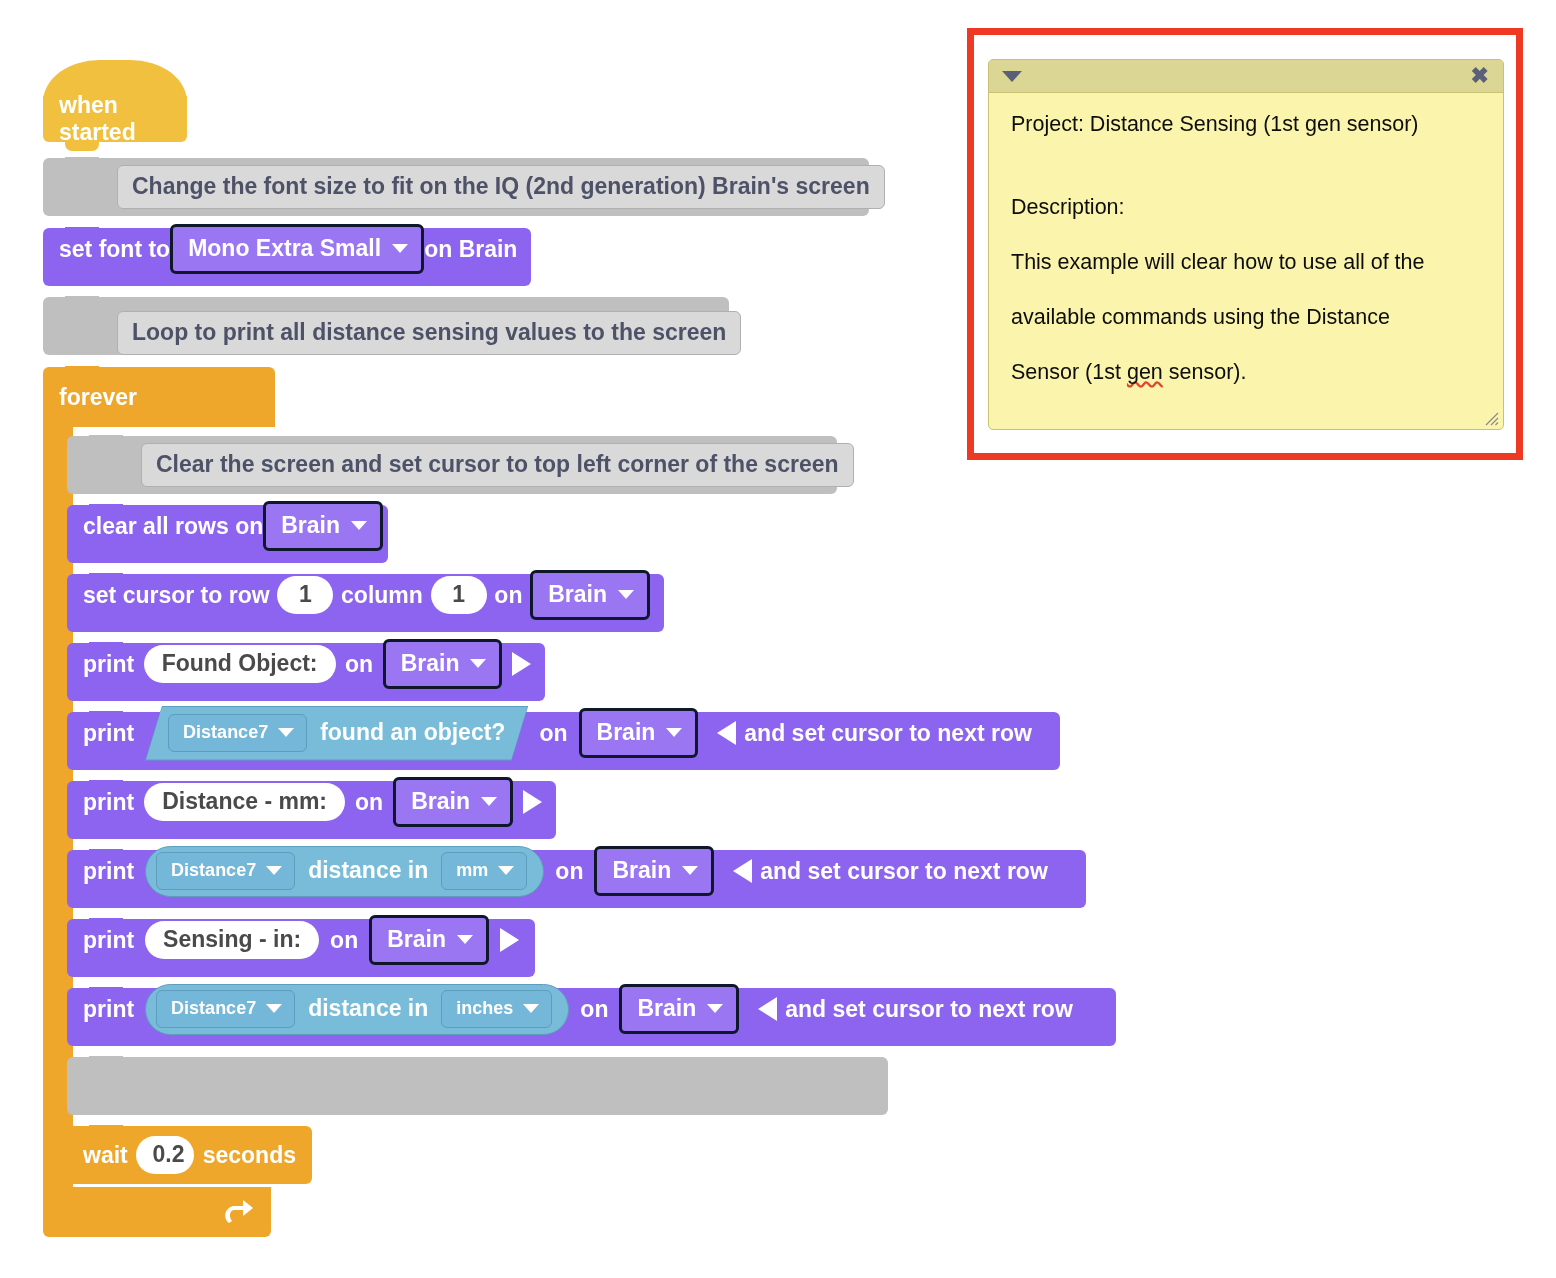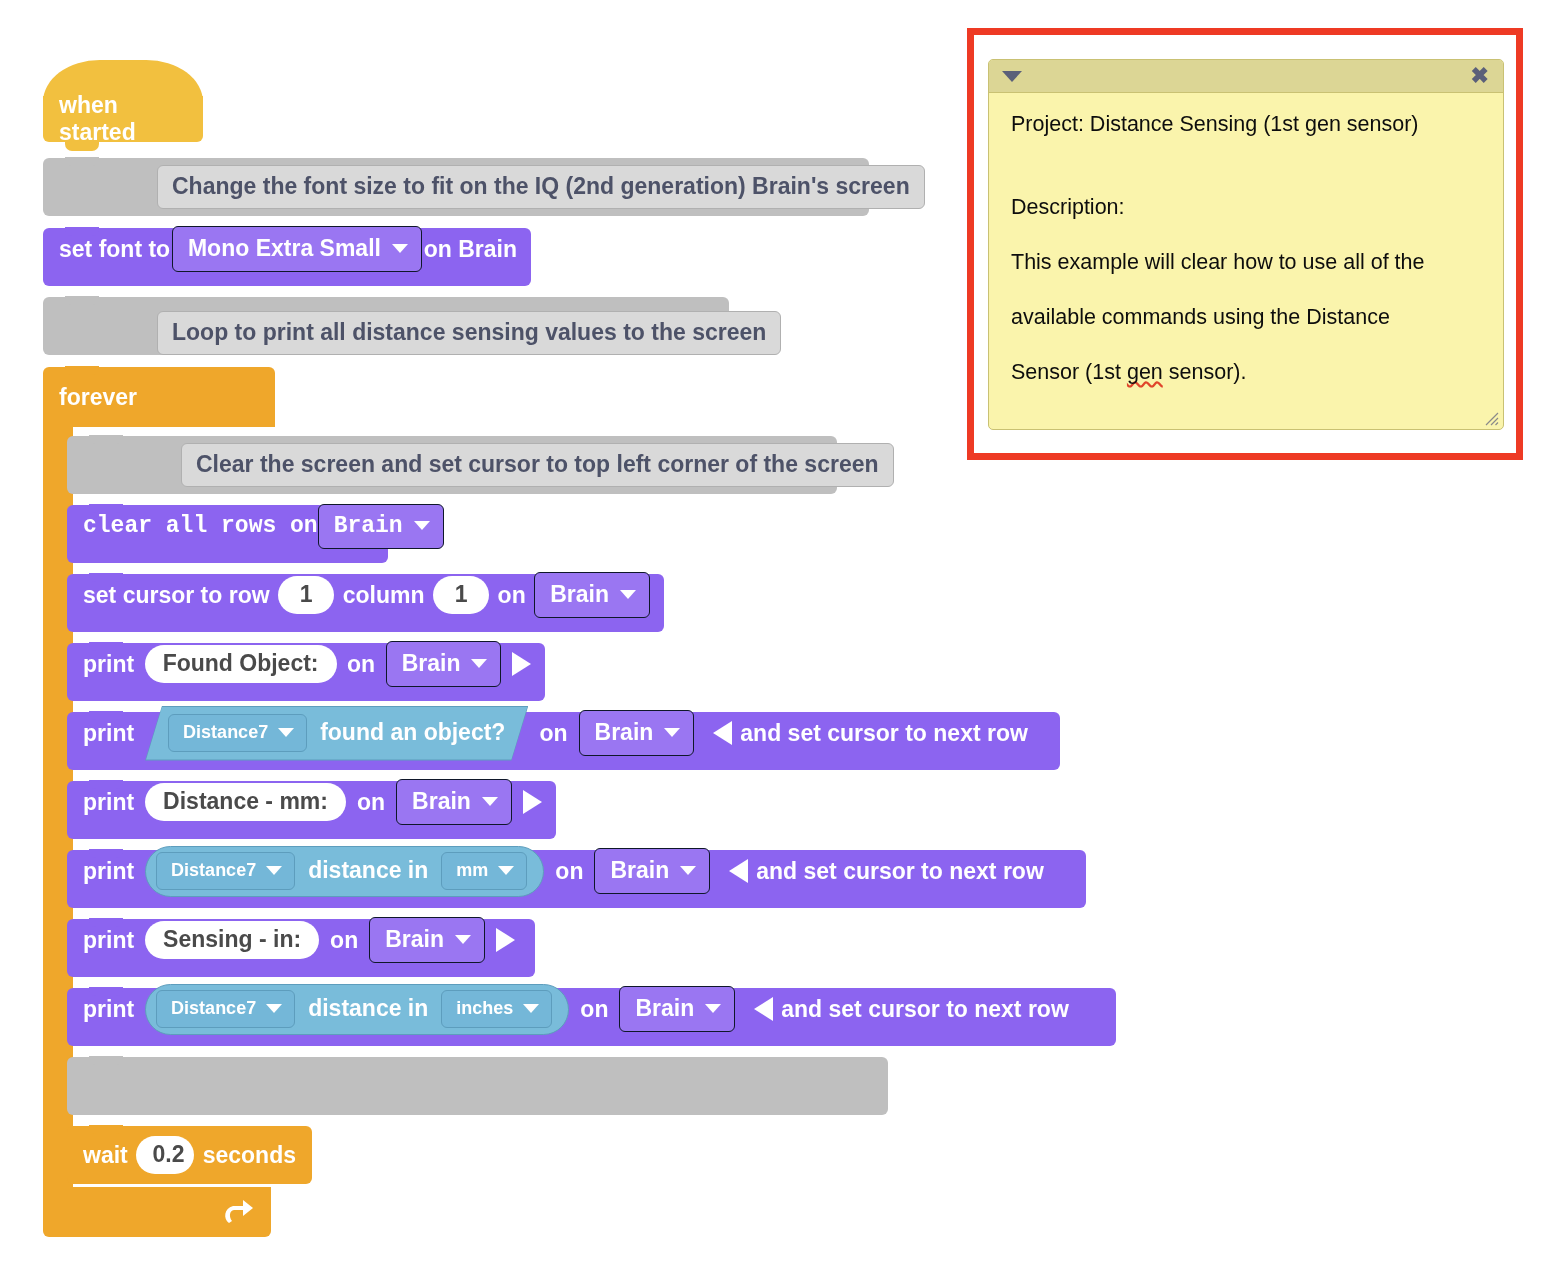--- a/index.html
+++ b/index.html
@@ -51,21 +51,21 @@
   }
   .greyblk .notch{background:#BFBFBF;}
   .grey-field{
     background:#D9D9D9;
     border:1px solid #B0B0B0;
     border-radius:6px;
     color:#4D5268;
     font-size:23px;
     font-weight:bold;
     padding:7px 14px 8px 14px;
-    margin-left:100px;
+    margin-left:60px;
   }
 
   
   .hat{
     position:absolute;
     background:#F2C03F;
     border-radius:0 0 6px 6px;
     height:46px;
     display:flex;align-items:center;
     padding:0 16px;
@@ -122,21 +122,21 @@
     font-size:23px;font-weight:bold;
     padding:6px 16px 7px 16px;
     min-width:24px;text-align:center;
     line-height:1.1;
   }
 
   
   .dd{
     display:inline-flex;align-items:center;gap:11px;
     background:#9A76F2;
-    border:1px solid #0f172a;
+    border:3px solid #0f172a;
     border-radius:6px;
     color:#fff;font-size:23px;font-weight:bold;
     padding:8px 13px 9px 15px;
   }
   
   .dd-teal{
     display:inline-flex;align-items:center;gap:10px;
     background:#74B7D8;
     border:1px solid #5D9DBD;
     border-radius:6px;
@@ -243,21 +243,21 @@
   .resize-grip{
     position:absolute;right:4px;bottom:3px;
     width:15px;height:15px;
   }
 </style>
 </head>
 <body>
 
 <div class="canvas">
 
-  <div class="hat" style="left:43px; top:96px; width:160px;">
+  <div class="hat" style="left:43px; top:96px; width:144px;">
     <div class="hat-cap"></div>
     <span style="position:relative;z-index:2;">when started</span>
     <div class="notch"></div>
   </div>
 
   <div class="blk greyblk" style="left:43px; top:158px; width:826px;">
     <div class="notch"></div>
     <div class="grey-field">Change the font size to fit on the IQ (2nd generation) Brain's screen</div>
   </div>
 
@@ -288,21 +288,21 @@
     <svg width="34" height="30" viewBox="0 0 34 30" style="position:absolute;right:16px;top:10px;">
       <path d="M8 26 C2 22, 3 11, 12 9 L22 9 L22 3 L32 11 L22 19 L22 13 L13 13 C8 14, 8 20, 11 24 Z" fill="#ffffff"></path>
     </svg>
   </div>
 
   <div class="blk greyblk" style="left:67px; top:436px; width:770px;">
     <div class="notch"></div>
     <div class="grey-field">Clear the screen and set cursor to top left corner of the screen</div>
   </div>
 
-  <div class="blk purple" style="left:67px; top:505px; width:321px; height:58px;font-family:Liberation Mono, monospace;">
+  <div class="blk purple" style="left:67px; top:505px; width:321px; height:58px;">
     <div class="notch"></div>
     <span class="lbl">clear all rows on</span>
     <span class="sp"></span>
     <span class="dd">
       <span>Brain</span>
       <span class="caret"></span>
     </span>
   </div>
 
   <div class="blk purple" style="left:67px; top:574px; width:597px; height:58px;">

